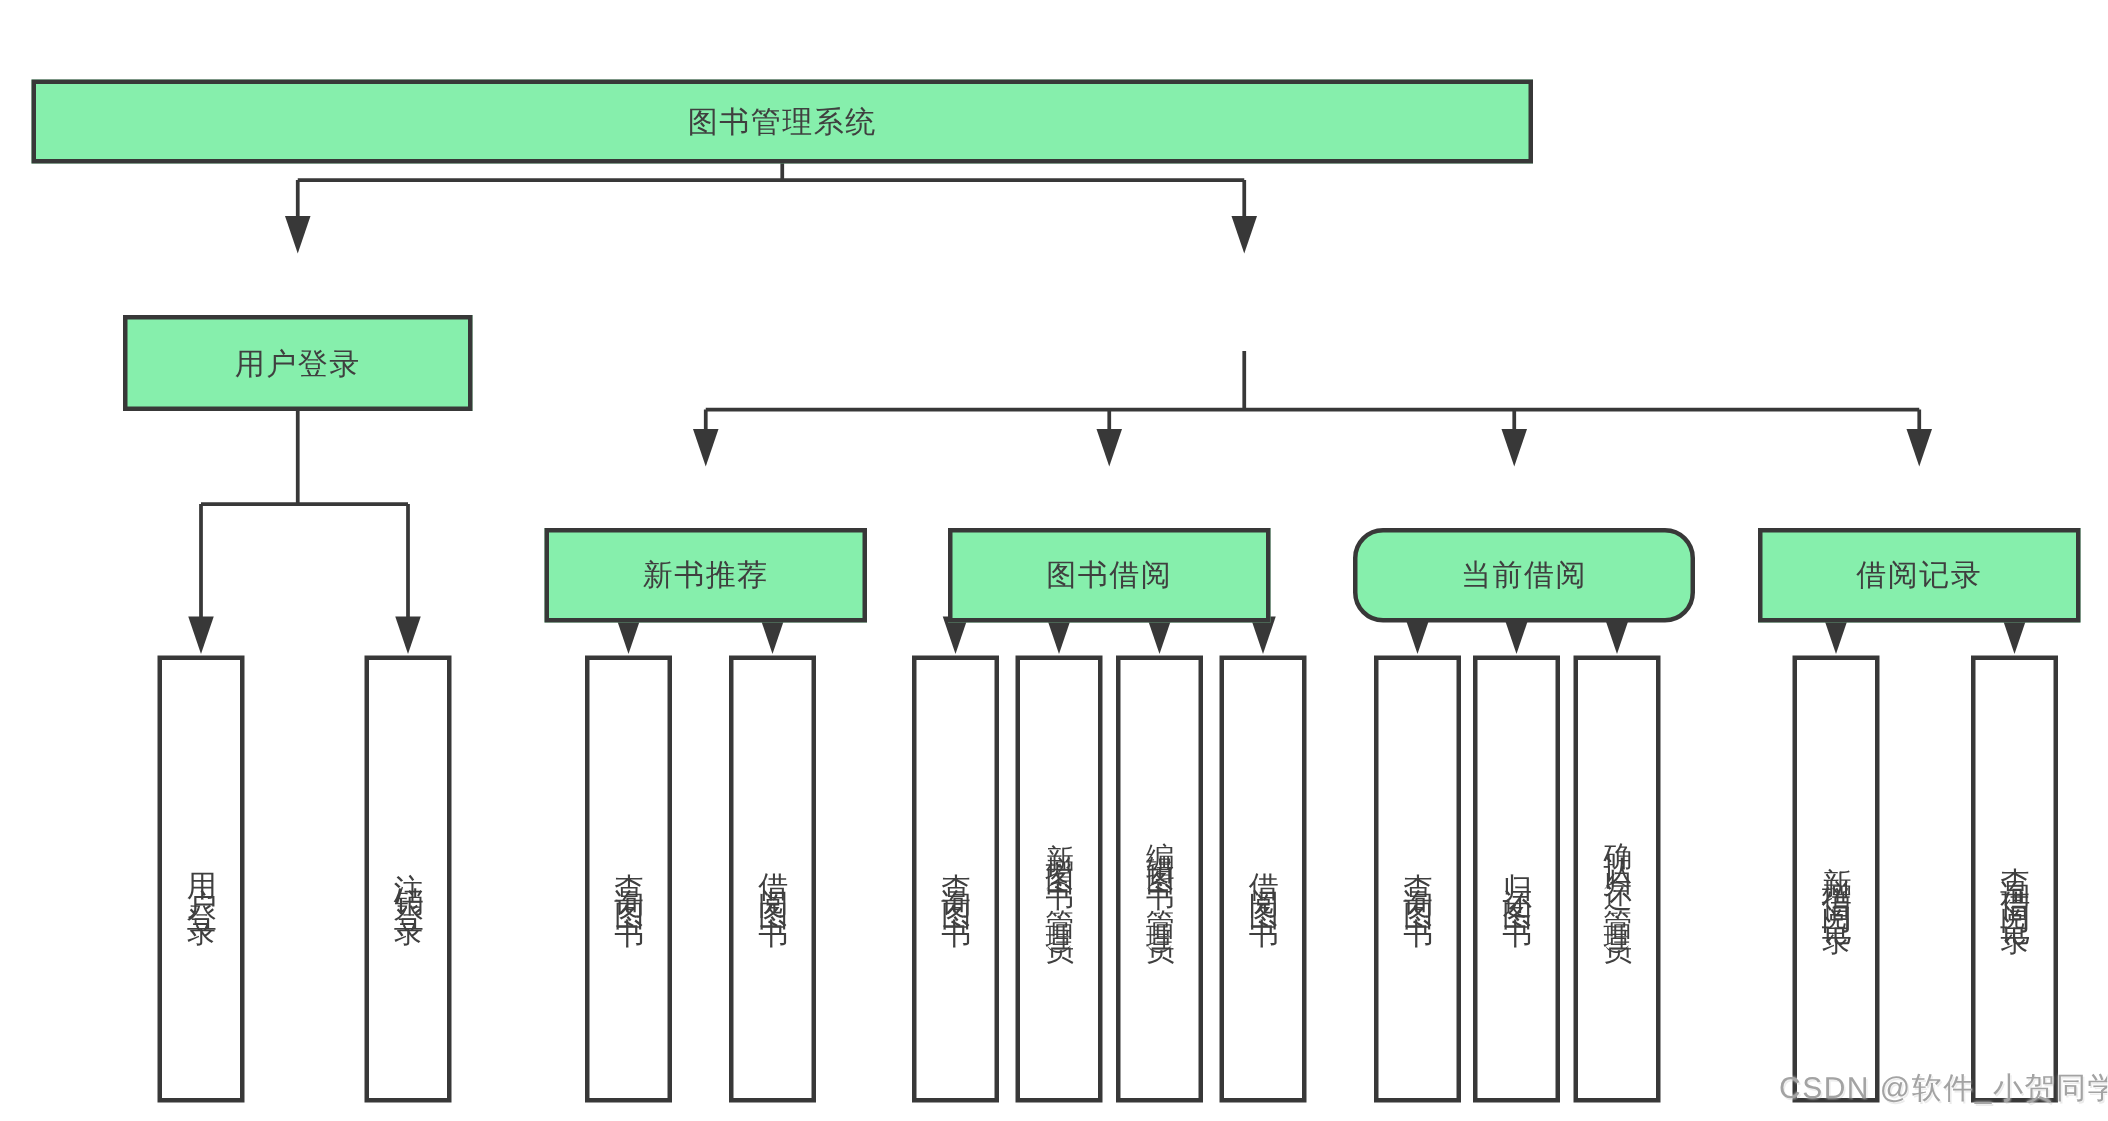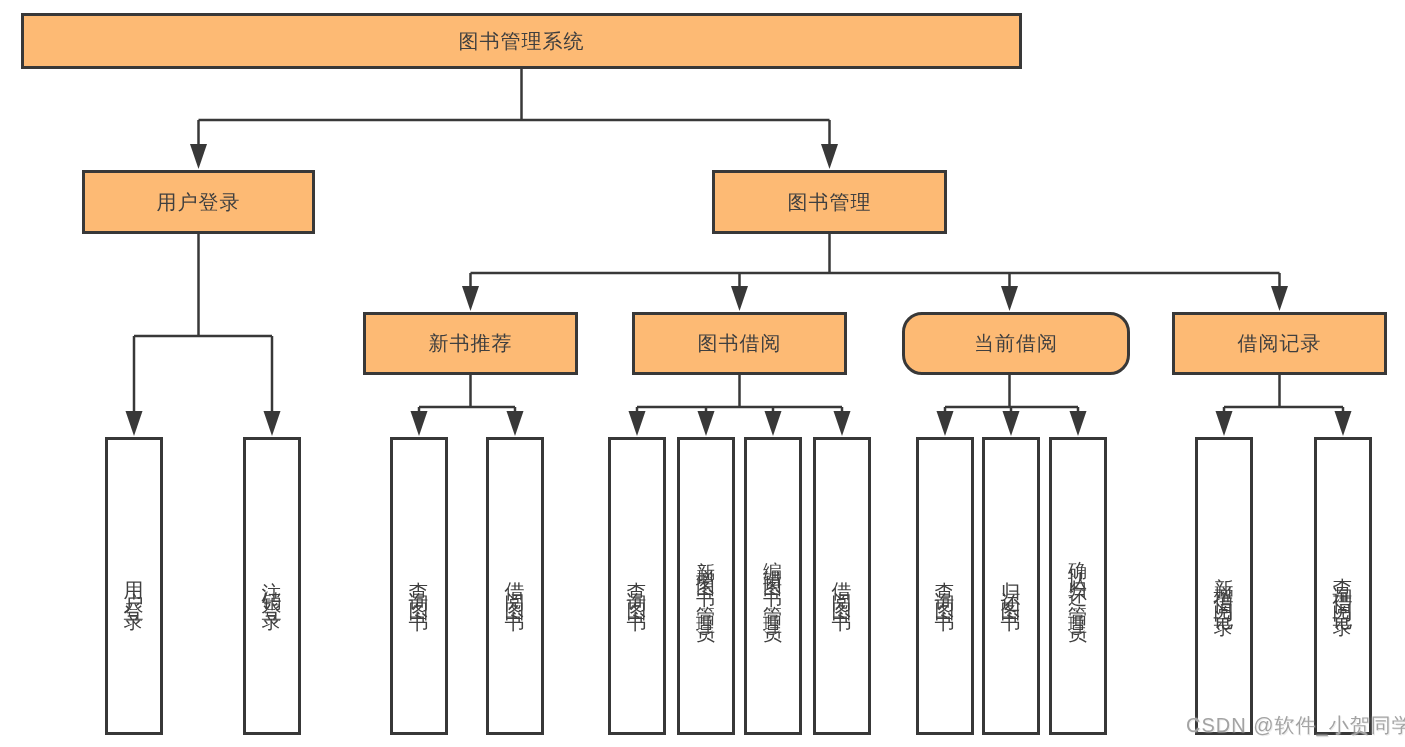--- a/index.html
+++ b/index.html
@@ -18,29 +18,30 @@
   #wires {
     position: absolute;
     left: 0;
     top: 0;
     z-index: 1;
   }
   .hnode {
     position: absolute;
     box-sizing: border-box;
     border: 3px solid #383838;
-    background: #fdba74;
+    background: #86efac;
     display: flex;
     align-items: center;
     justify-content: center;
     font-size: 20px;
     color: #3f3f3f;
     letter-spacing: 1px;
     z-index: 2;
     white-space: nowrap;
+    margin-top: 40px;
   }
   .vnode {
     position: absolute;
     box-sizing: border-box;
     border: 3px solid #383838;
     background: #ffffff;
     top: 437px;
     width: 58px;
     height: 298px;
     display: flex;
@@ -133,21 +134,20 @@
       <path d="M1002.5 411 L1019.5 411 L1011 436 Z"></path>
       <path d="M1069.5 411 L1086.5 411 L1078 436 Z"></path>
       <path d="M1215.5 411 L1232.5 411 L1224 436 Z"></path>
       <path d="M1334.5 411 L1351.5 411 L1343 436 Z"></path>
     </g>
   </svg>
 
   <div class="hnode" style="left:21px; top:13px; width:1001px; height:56px;">图书管理系统</div>
 
   <div class="hnode" style="left:82px; top:170px; width:233px; height:64px;">用户登录</div>
-  <div class="hnode" style="left:712px; top:170px; width:235px; height:64px;">图书管理</div>
 
   <div class="hnode" style="left:363px; top:312px; width:215px; height:63px;text-align:center;">新书推荐</div>
   <div class="hnode" style="left:632px; top:312px; width:215px; height:63px;">图书借阅</div>
   <div class="hnode" style="left:902px; top:312px; width:228px; height:63px;border-radius:20px;">当前借阅</div>
   <div class="hnode" style="left:1172px; top:312px; width:215px; height:63px;">借阅记录</div>
 
   <div class="vnode" style="left:105px;">用户登录</div>
   <div class="vnode" style="left:243px;">注销登录</div>
 
   <div class="vnode" style="left:390px;">查询图书</div>

